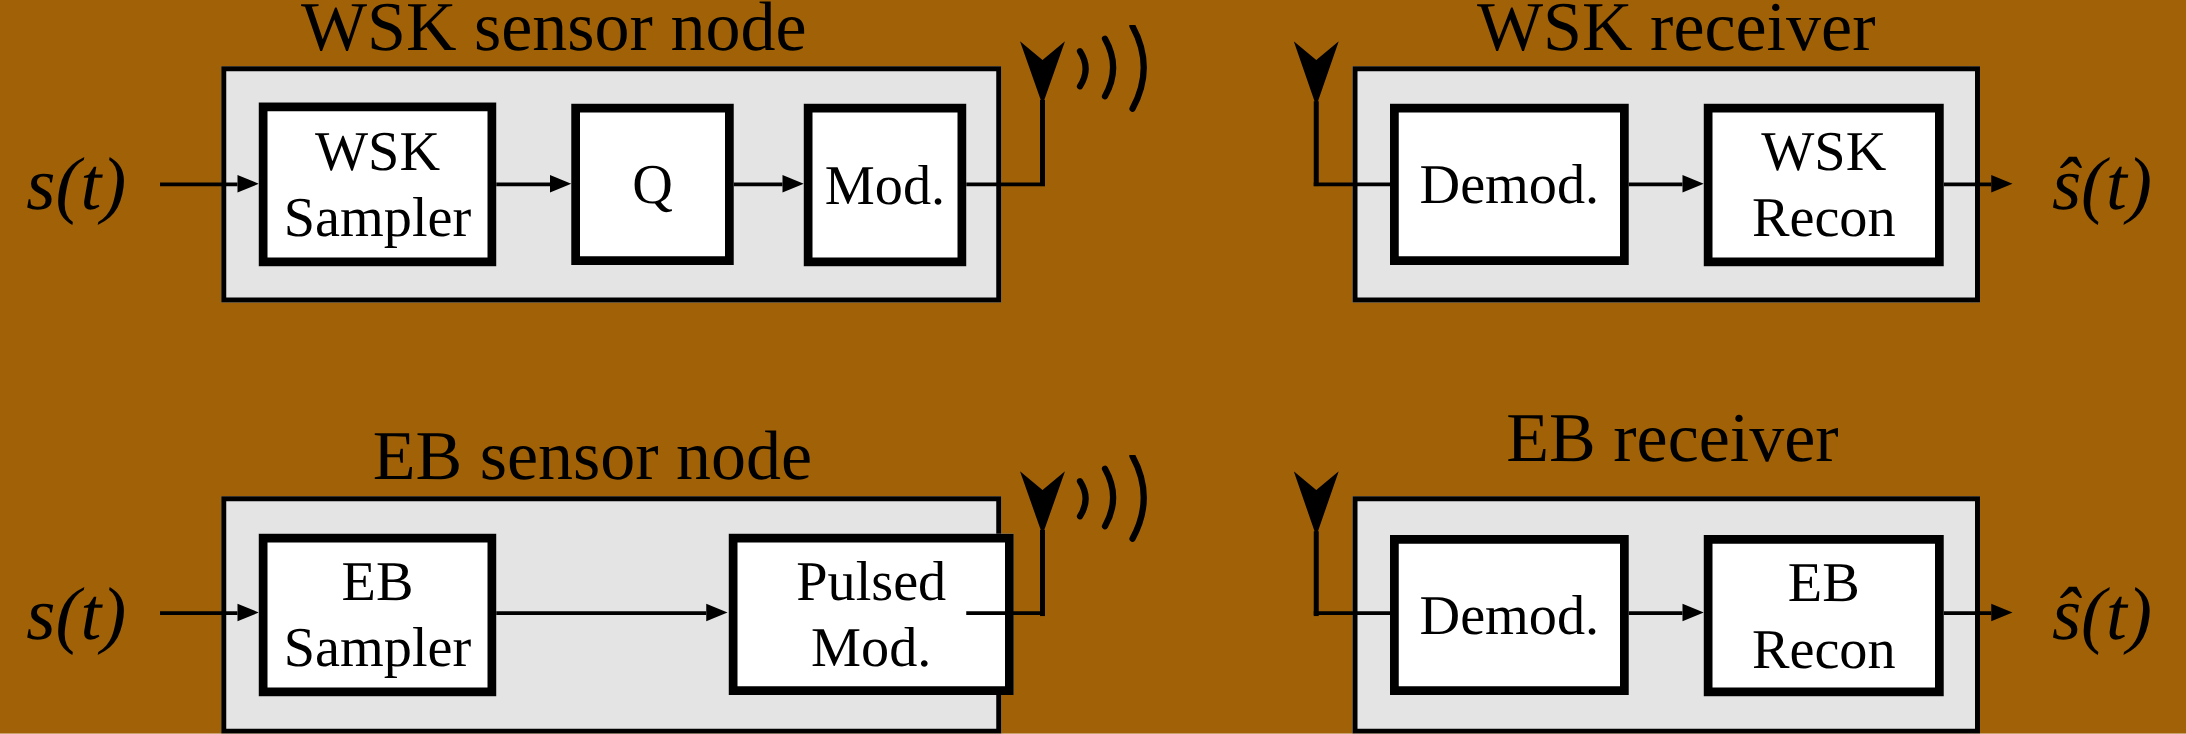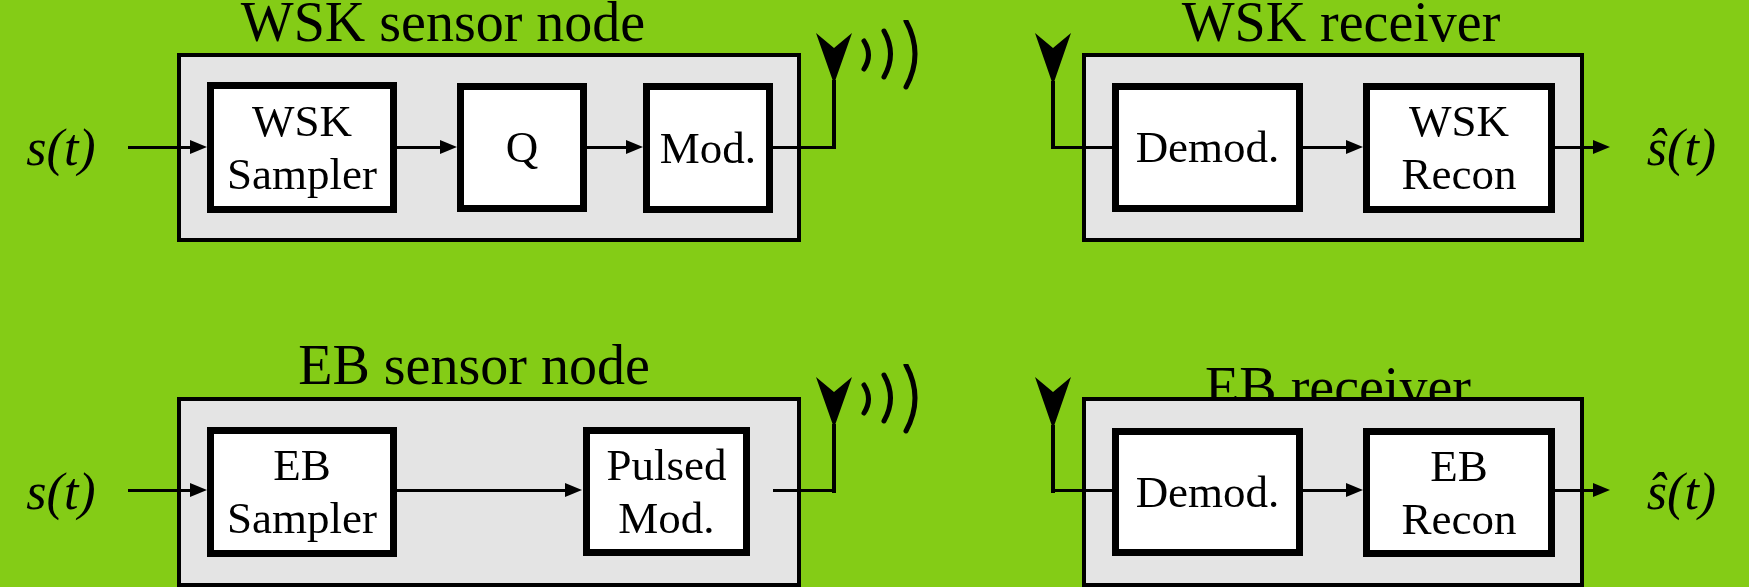--- a/index.html
+++ b/index.html
@@ -1,19 +1,19 @@
 <!DOCTYPE html>
 <html><head>
 <meta charset="utf-8">
 <style>
   html,body{margin:0;padding:0;background:#fff;}
   #canvas{
     position:relative;
     width:1749px;height:587px;
-    background:#84cc16;
+    background:#a16207;
     overflow:hidden;
     font-family:"Liberation Serif","DejaVu Serif",serif;
     color:#000;
   }
   
   .graybox{
     position:absolute;
     background:var(--panel-fill,#e4e4e4);
     border:4px solid var(--stroke,#000);
     box-sizing:border-box;
@@ -35,21 +35,21 @@
     position:absolute;
     transform:translateX(-50%);
     font-size:56px;line-height:62px;
     white-space:nowrap;
   }
   
   .mathlab{
     position:absolute;
     display:flex;justify-content:center;align-items:center;
     font-style:italic;
-    font-size:52px;
+    font-size:60px;
     white-space:nowrap;
   }
   
   .hline{position:absolute;height:3px;background:var(--stroke,#000);}
   .ahead{
     position:absolute;width:0;height:0;
     border-left:17px solid var(--stroke,#000);
     border-top:7px solid transparent;
     border-bottom:7px solid transparent;
   }
@@ -140,40 +140,40 @@
     <div class="ahead" style="left:190px;top:483px;"></div>
 
     <div class="block" style="left:207px;top:427px;width:190px;height:130px;">
       <div>EB</div>
       <div>Sampler</div>
     </div>
 
     <div class="hline" style="left:397px;top:489px;width:168px;"></div>
     <div class="ahead" style="left:565px;top:483px;"></div>
 
-    <div class="block" style="left:583px;top:427px;width:167px;height:129px;">
+    <div class="block" style="left:583px;top:427px;width:228px;height:129px;">
       <div>Pulsed</div>
       <div>Mod.</div>
     </div>
 
     <div class="hline" style="left:773px;top:489px;width:63px;"></div>
 
     <svg style="left:816px;top:364px;" width="130" height="129" viewBox="0 0 130 129">
       <polygon points="0,13 18,64 36,13 18,28" fill="#000"></polygon>
       <rect x="16" y="60" width="4" height="69" fill="#000"></rect>
       <g>
         <path class="wave" d="M48,21 q9,14 0,28"></path>
         <path class="wave" d="M68,11 q13,23 0,46"></path>
         <path class="wave" d="M90,1 q18,33 0,66"></path>
       </g>
     </svg>
   </div>
 
   <div>
-    <div class="title" style="left:1338px;top:320px;margin-top:36px;">EB receiver</div>
+    <div class="title" style="left:1338px;top:320px;">EB receiver</div>
     <div class="graybox" style="left:1082px;top:397px;width:502px;height:190px;"></div>
 
     <svg style="left:1035px;top:377px;" width="40" height="116" viewBox="0 0 40 116">
       <polygon points="0,0 18,52 36,0 18,15" fill="#000"></polygon>
       <rect x="16" y="48" width="4" height="68" fill="#000"></rect>
     </svg>
     <div class="hline" style="left:1051px;top:489px;width:61px;"></div>
 
     <div class="block" style="left:1112px;top:428px;width:191px;height:128px;">
       <div>Demod.</div>

